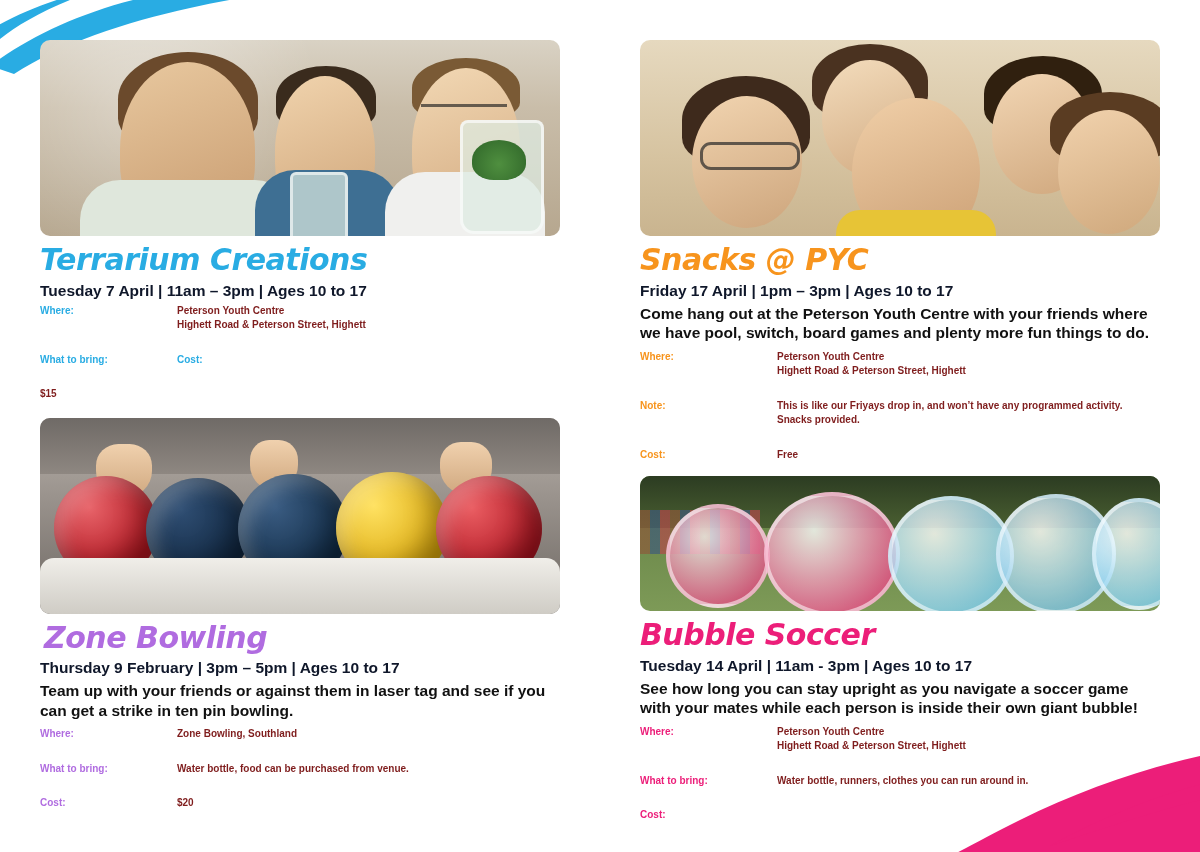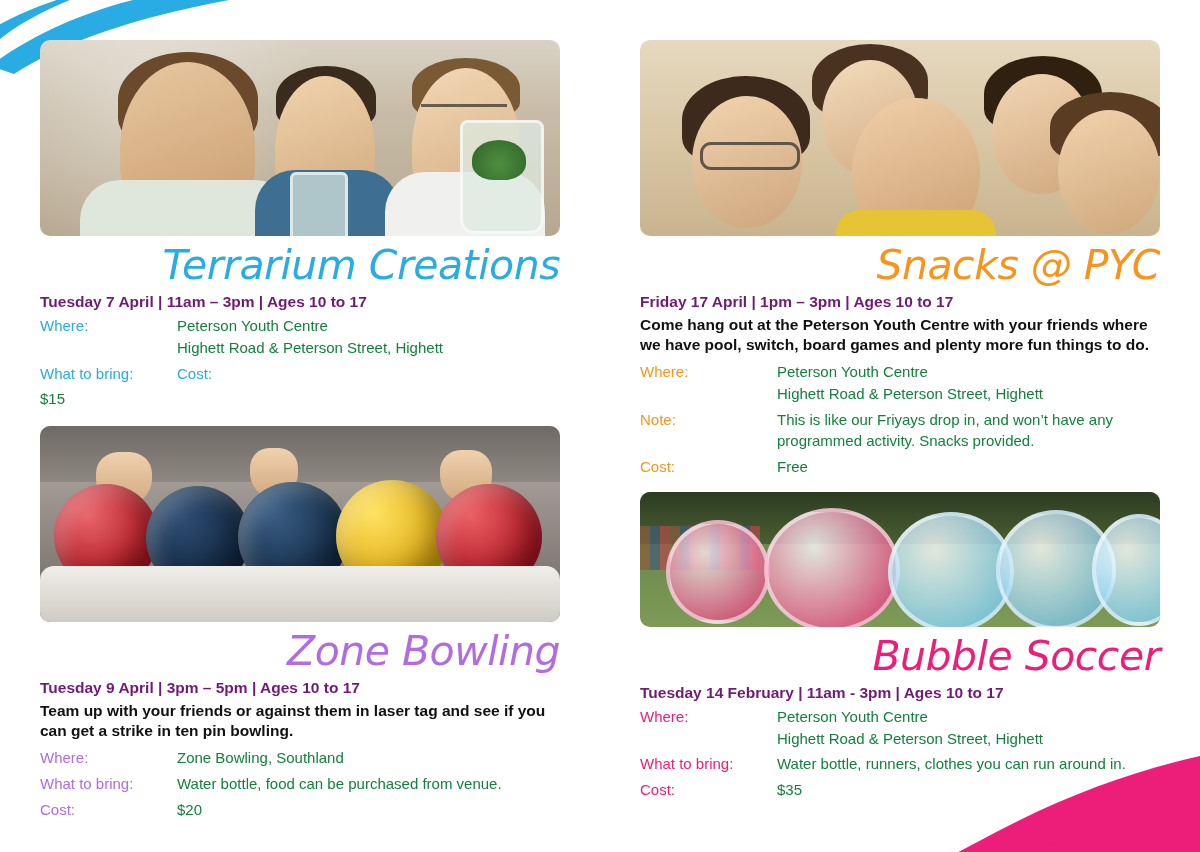--- a/index.html
+++ b/index.html
@@ -134,53 +134,52 @@
   .ph-bubble .u1 { left: 26px; top: 28px; width: 96px; height: 96px; background: radial-gradient(circle at 36% 30%, rgba(255,255,255,.75), rgba(226,20,98,.75)); }
   .ph-bubble .u2 { left: 124px; top: 16px; width: 128px; height: 116px; background: radial-gradient(circle at 36% 30%, rgba(255,255,255,.8), rgba(226,25,100,.8)); }
   .ph-bubble .u3 { left: 248px; top: 20px; width: 118px; height: 112px; background: radial-gradient(circle at 36% 30%, rgba(255,255,255,.8), rgba(90,190,235,.8)); }
   .ph-bubble .u4 { left: 356px; top: 18px; width: 112px; height: 112px; background: radial-gradient(circle at 36% 30%, rgba(255,255,255,.8), rgba(80,175,225,.75)); }
   .ph-bubble .u5 { left: 452px; top: 22px; width: 86px; height: 104px; background: radial-gradient(circle at 36% 30%, rgba(255,255,255,.8), rgba(100,195,240,.78)); }
   .ph-bubble .crowd { position:absolute; left: 0; top: 34px; width: 120px; height: 44px; background: repeating-linear-gradient(90deg,#8c5a3a 0 10px, #3f5b79 10px 20px, #b24a4a 20px 30px); opacity:.7; }
 
   .title {
     font-family: "DejaVu Sans", sans-serif;
     font-style: italic;
-    font-weight: normal;
-    font-size: 41px;
+    font-weight: bold;
+    font-size: 30px;
     letter-spacing: -0.5px;
     margin: 8px 0 6px 0;
     line-height: 1.05;
-    text-align: right;
   }
   .title.pad { padding-left: 4px; }
 
   .meta {
     font-size: 15.5px;
     font-weight: bold;
-    color: #701a75;
+    color: #0f172a;
     margin: 0 0 4px 0;
   }
   .blurb {
     font-size: 15.5px;
     font-weight: bold;
     color: #111111;
     line-height: 1.26;
     margin: 0 0 7px 0;
   }
 
   .details {
     display: grid;
     grid-template-columns: 137px 1fr;
-    row-gap: 4px;
-    font-size: 15px;
-    font-weight: normal;
+    row-gap: 20px;
+    font-size: 10px;
+    font-weight: bold;
     line-height: 1.45;
   }
   .details .lab { }
-  .details .val { color: #15803d; }
+  .details .val { color: #7f1d1d; }
 
   .c-blue { color: #29ace3; }
   .c-orange { color: #f7941d; }
   .c-purple { color: #b06ce0; }
   .c-pink { color: #ec1e79; }
 
   .second-card-1 { margin-top: 16px; }
   .second-card-2 { margin-top: 14px; }
 </style>
 </head>
@@ -242,21 +241,21 @@
           <div class="hand h2"></div>
           <div class="hand h3"></div>
           <div class="ball b1"></div>
           <div class="ball b2"></div>
           <div class="ball b3"></div>
           <div class="ball b4"></div>
           <div class="ball b5"></div>
           <div class="rack"></div>
         </div>
         <div class="title c-purple pad">Zone Bowling</div>
-        <div class="meta">Tuesday 9 April | 3pm – 5pm | Ages 10 to 17</div>
+        <div class="meta">Thursday 9 February | 3pm – 5pm | Ages 10 to 17</div>
         <div class="blurb">Team up with your friends or against them in laser tag and see if you can get a strike in ten pin bowling.</div>
         <div class="details">
           <div class="lab c-purple">Where:</div>
           <div class="val" style="white-space:pre-line">Zone Bowling, Southland</div>
           <div class="lab c-purple">What to bring:</div>
           <div class="val" style="white-space:pre-line">Water bottle, food can be purchased from venue.</div>
           <div class="lab c-purple">Cost:</div>
           <div class="val" style="white-space:pre-line">$20</div>
         </div>
       </div>
@@ -298,27 +297,27 @@
         <div class="photo h4 ph-bubble">
           <div class="trees"></div>
           <div class="crowd"></div>
           <div class="bub u1"></div>
           <div class="bub u2"></div>
           <div class="bub u3"></div>
           <div class="bub u4"></div>
           <div class="bub u5"></div>
         </div>
         <div class="title c-pink">Bubble Soccer</div>
-        <div class="meta">Tuesday 14 February | 11am - 3pm | Ages 10 to 17</div>
+        <div class="meta">Tuesday 14 April | 11am - 3pm | Ages 10 to 17</div>
+        <div class="blurb">See how long you can stay upright as you navigate a soccer game with your mates while each person is inside their own giant bubble!</div>
         <div class="details">
           <div class="lab c-pink">Where:</div>
           <div class="val" style="white-space:pre-line">Peterson Youth Centre
 Highett Road &amp; Peterson Street, Highett</div>
           <div class="lab c-pink">What to bring:</div>
           <div class="val" style="white-space:pre-line">Water bottle, runners, clothes you can run around in.</div>
           <div class="lab c-pink">Cost:</div>
-          <div class="val" style="white-space:pre-line">$35</div>
         </div>
       </div>
 
     </div>
   </div>
 </div>
 
 </body></html>

